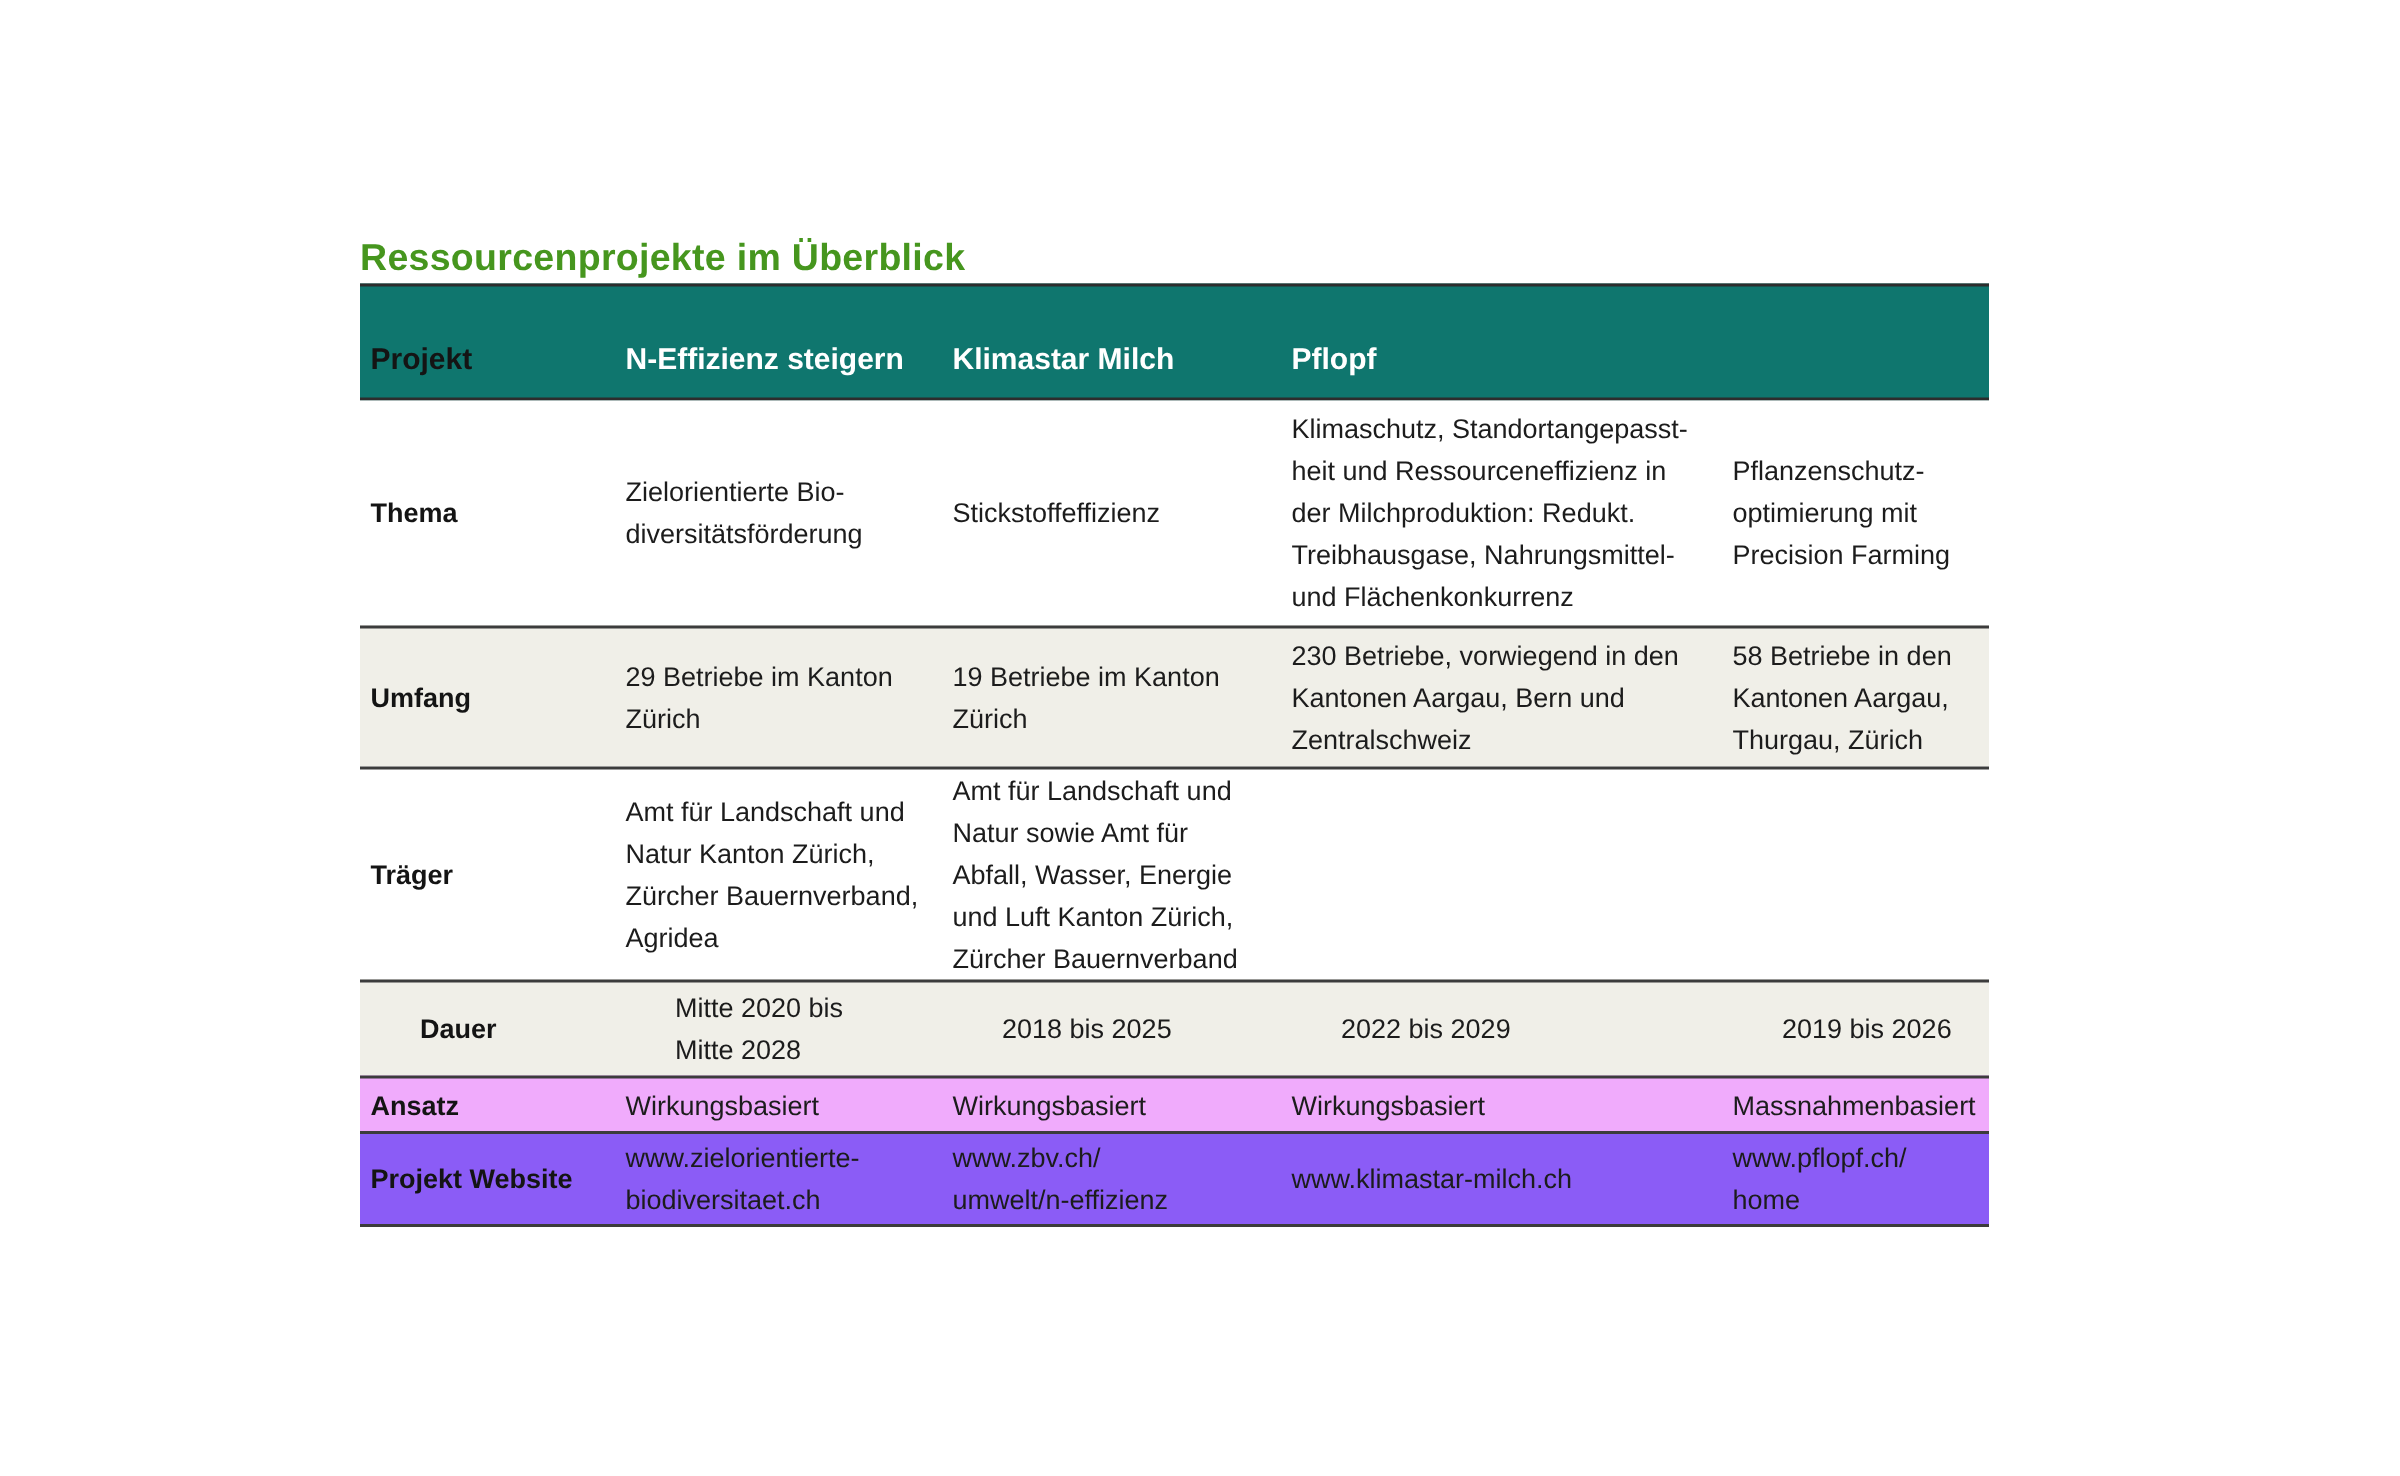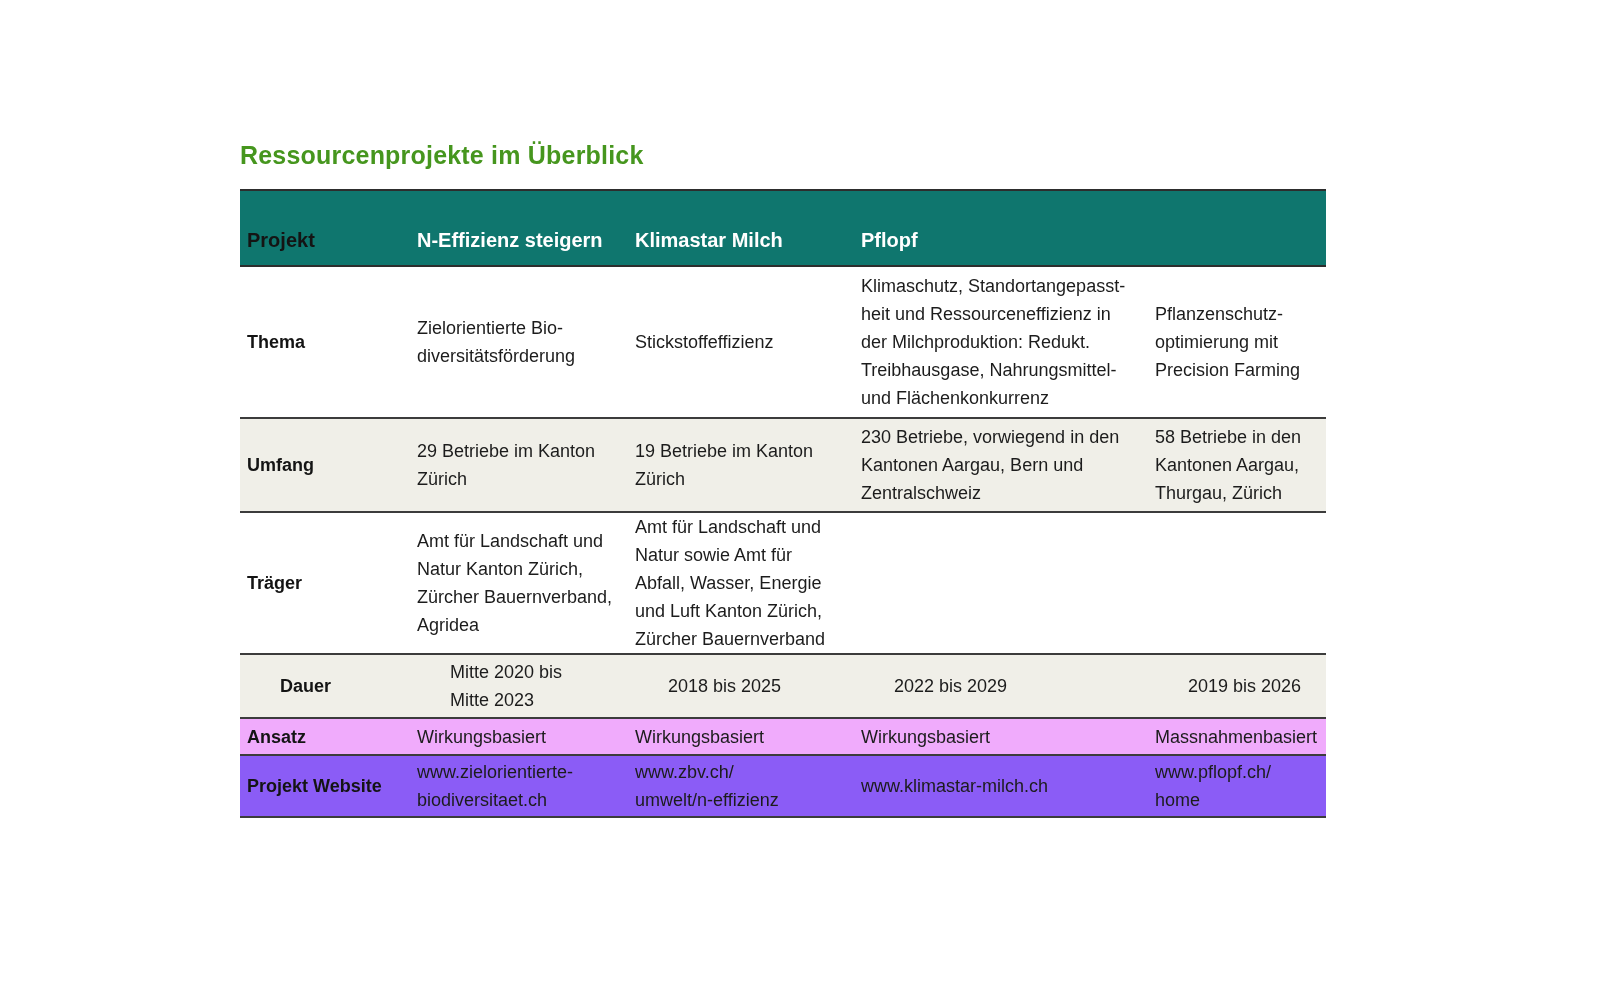--- a/index.html
+++ b/index.html
@@ -10,21 +10,21 @@
     height: 984px;
     font-family: "Liberation Sans", sans-serif;
     color: #1c1c1c;
     overflow: hidden;
   }
   .page { position: relative; width: 1600px; height: 984px; background: #ffffff; }
 
   .title {
     position: absolute;
     left: 240px;
-    top: 141px;
+    top: 158px;
     font-size: 25px;
     font-weight: bold;
     color: #46961e;
     letter-spacing: 0.2px;
   }
 
   .table {
     position: absolute;
     left: 240px;
     top: 189px;
@@ -127,21 +127,21 @@
       <div class="td">Amt für Landschaft und
 Natur sowie Amt für
 Abfall, Wasser, Energie
 und Luft Kanton Zürich,
 Zürcher Bauernverband</div>
     </div>
 
     <div class="tr row-dauer">
       <div class="td label">Dauer</div>
       <div class="td">Mitte 2020 bis
-Mitte 2023</div>
+Mitte 2028</div>
       <div class="td">2018 bis 2025</div>
       <div class="td">2022 bis 2029</div>
       <div class="td">2019 bis 2026</div>
     </div>
 
     <div class="tr row-ansatz">
       <div class="td label">Ansatz</div>
       <div class="td">Wirkungsbasiert</div>
       <div class="td">Wirkungsbasiert</div>
       <div class="td">Wirkungsbasiert</div>

